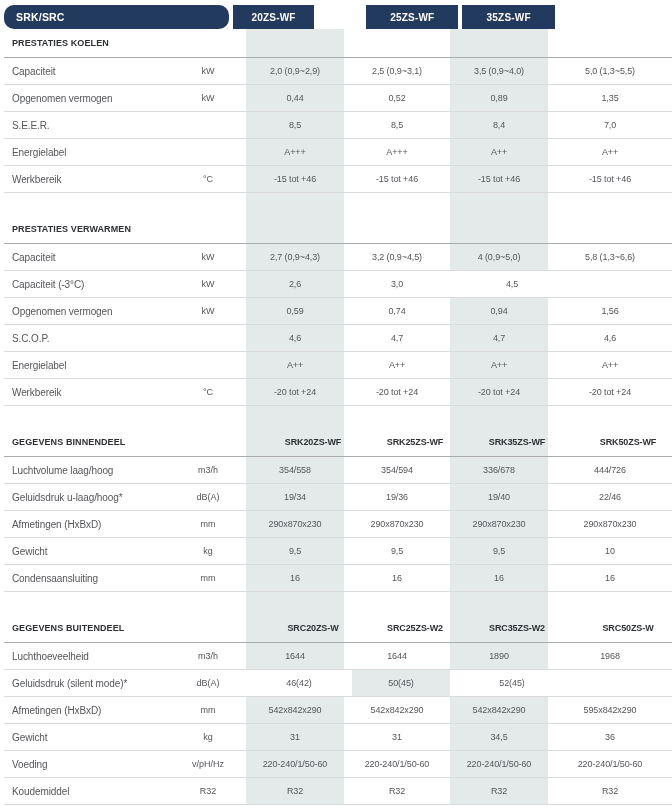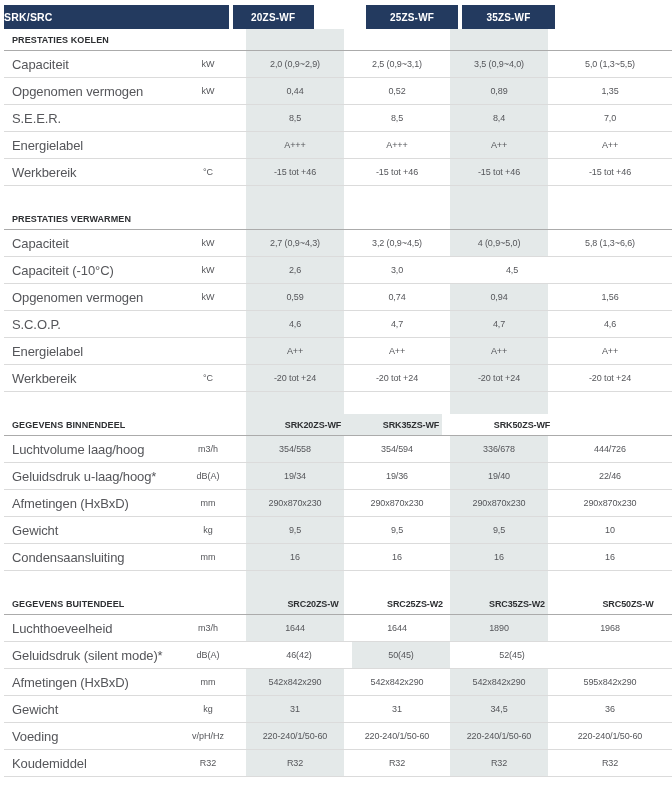--- a/index.html
+++ b/index.html
@@ -19,34 +19,34 @@
   }
   .table{margin:5px 0 0 4px;width:668px;}
 
   
   .hdr{display:flex;height:24px;}
   .hdr .cell{
     background:var(--navy);color:#fff;font-weight:bold;font-size:10px;
     display:flex;align-items:center;justify-content:center;
     letter-spacing:.2px;
   }
-  .hdr .title{width:238px;justify-content:flex-start;padding-left:0;font-size:10.5px;}
+  .hdr .title{width:238px;justify-content:flex-start;padding-left:12px;font-size:10.5px;border-radius:10px;}
   .hdr .h1{width:90px;border-left:4px solid #fff;}
   .hdr .h2{width:106px;border-left:4px solid #fff;border-right:4px solid #fff;margin-left:48px;}
   .hdr .h3{width:98px;}
   .hdr .h4{width:124px;border-left:4px solid #fff;margin-top:40px;}
 
   
   .row,.sec-row,.spacer-row{display:flex;width:668px;}
   .row{height:27px;border-bottom:1px solid var(--row-border);}
-  .sec-row{height:22px;border-bottom:1px solid var(--sec-border);}
+  .sec-row{height:29px;border-bottom:1px solid var(--sec-border);}
   .spacer-row{height:22px;}
 
   .c-label{width:166px;display:flex;align-items:center;padding-left:8px;
-    font-size:13px;color:var(--txt);letter-spacing:-.1px;}
+    font-size:10px;color:var(--txt);letter-spacing:-.1px;}
   .c-unit{width:76px;display:flex;align-items:center;justify-content:center;
     font-size:9px;color:var(--txt);}
   .c1{width:98px;background:var(--shade);}
   .c2{width:106px;}
   .c3{width:98px;background:var(--shade);}
   .c4{width:124px;}
   .val{display:flex;align-items:center;justify-content:center;
     font-size:9px;color:var(--txt);letter-spacing:-.1px;}
 
   .sec-row .sec-title{width:242px;display:flex;align-items:center;padding-left:8px;
@@ -138,21 +138,21 @@
   <div class="row">
     <div class="c-label">Capaciteit</div>
     <div class="c-unit">kW</div>
     <div class="c1 val">2,7 (0,9~4,3)</div>
     <div class="c2 val">3,2 (0,9~4,5)</div>
     <div class="c3 val">4 (0,9~5,0)</div>
     <div class="c4 val">5,8 (1,3~6,6)</div>
   </div>
 
   <div class="row">
-    <div class="c-label">Capaciteit (-10°C)</div>
+    <div class="c-label">Capaciteit (-3°C)</div>
     <div class="c-unit">kW</div>
     <div class="c1 val">2,6</div>
     <div class="c2 val">3,0</div>
     <div class="c4 val">4,5</div>
   </div>
 
   <div class="row">
     <div class="c-label">Opgenomen vermogen</div>
     <div class="c-unit">kW</div>
     <div class="c1 val">0,59</div>
@@ -192,20 +192,21 @@
     <div class="lead"></div>
     <div class="c1"></div>
     <div class="c2"></div>
     <div class="c3"></div>
     <div class="c4"></div>
   </div>
 
   <div class="sec-row">
     <div class="sec-title">GEGEVENS BINNENDEEL</div>
     <div class="c1 val model">SRK20ZS-WF</div>
+    <div class="c2 val model">SRK25ZS-WF</div>
     <div class="c3 val model">SRK35ZS-WF</div>
     <div class="c4 val model">SRK50ZS-WF</div>
   </div>
 
   <div class="row">
     <div class="c-label">Luchtvolume laag/hoog</div>
     <div class="c-unit">m3/h</div>
     <div class="c1 val">354/558</div>
     <div class="c2 val">354/594</div>
     <div class="c3 val">336/678</div>

